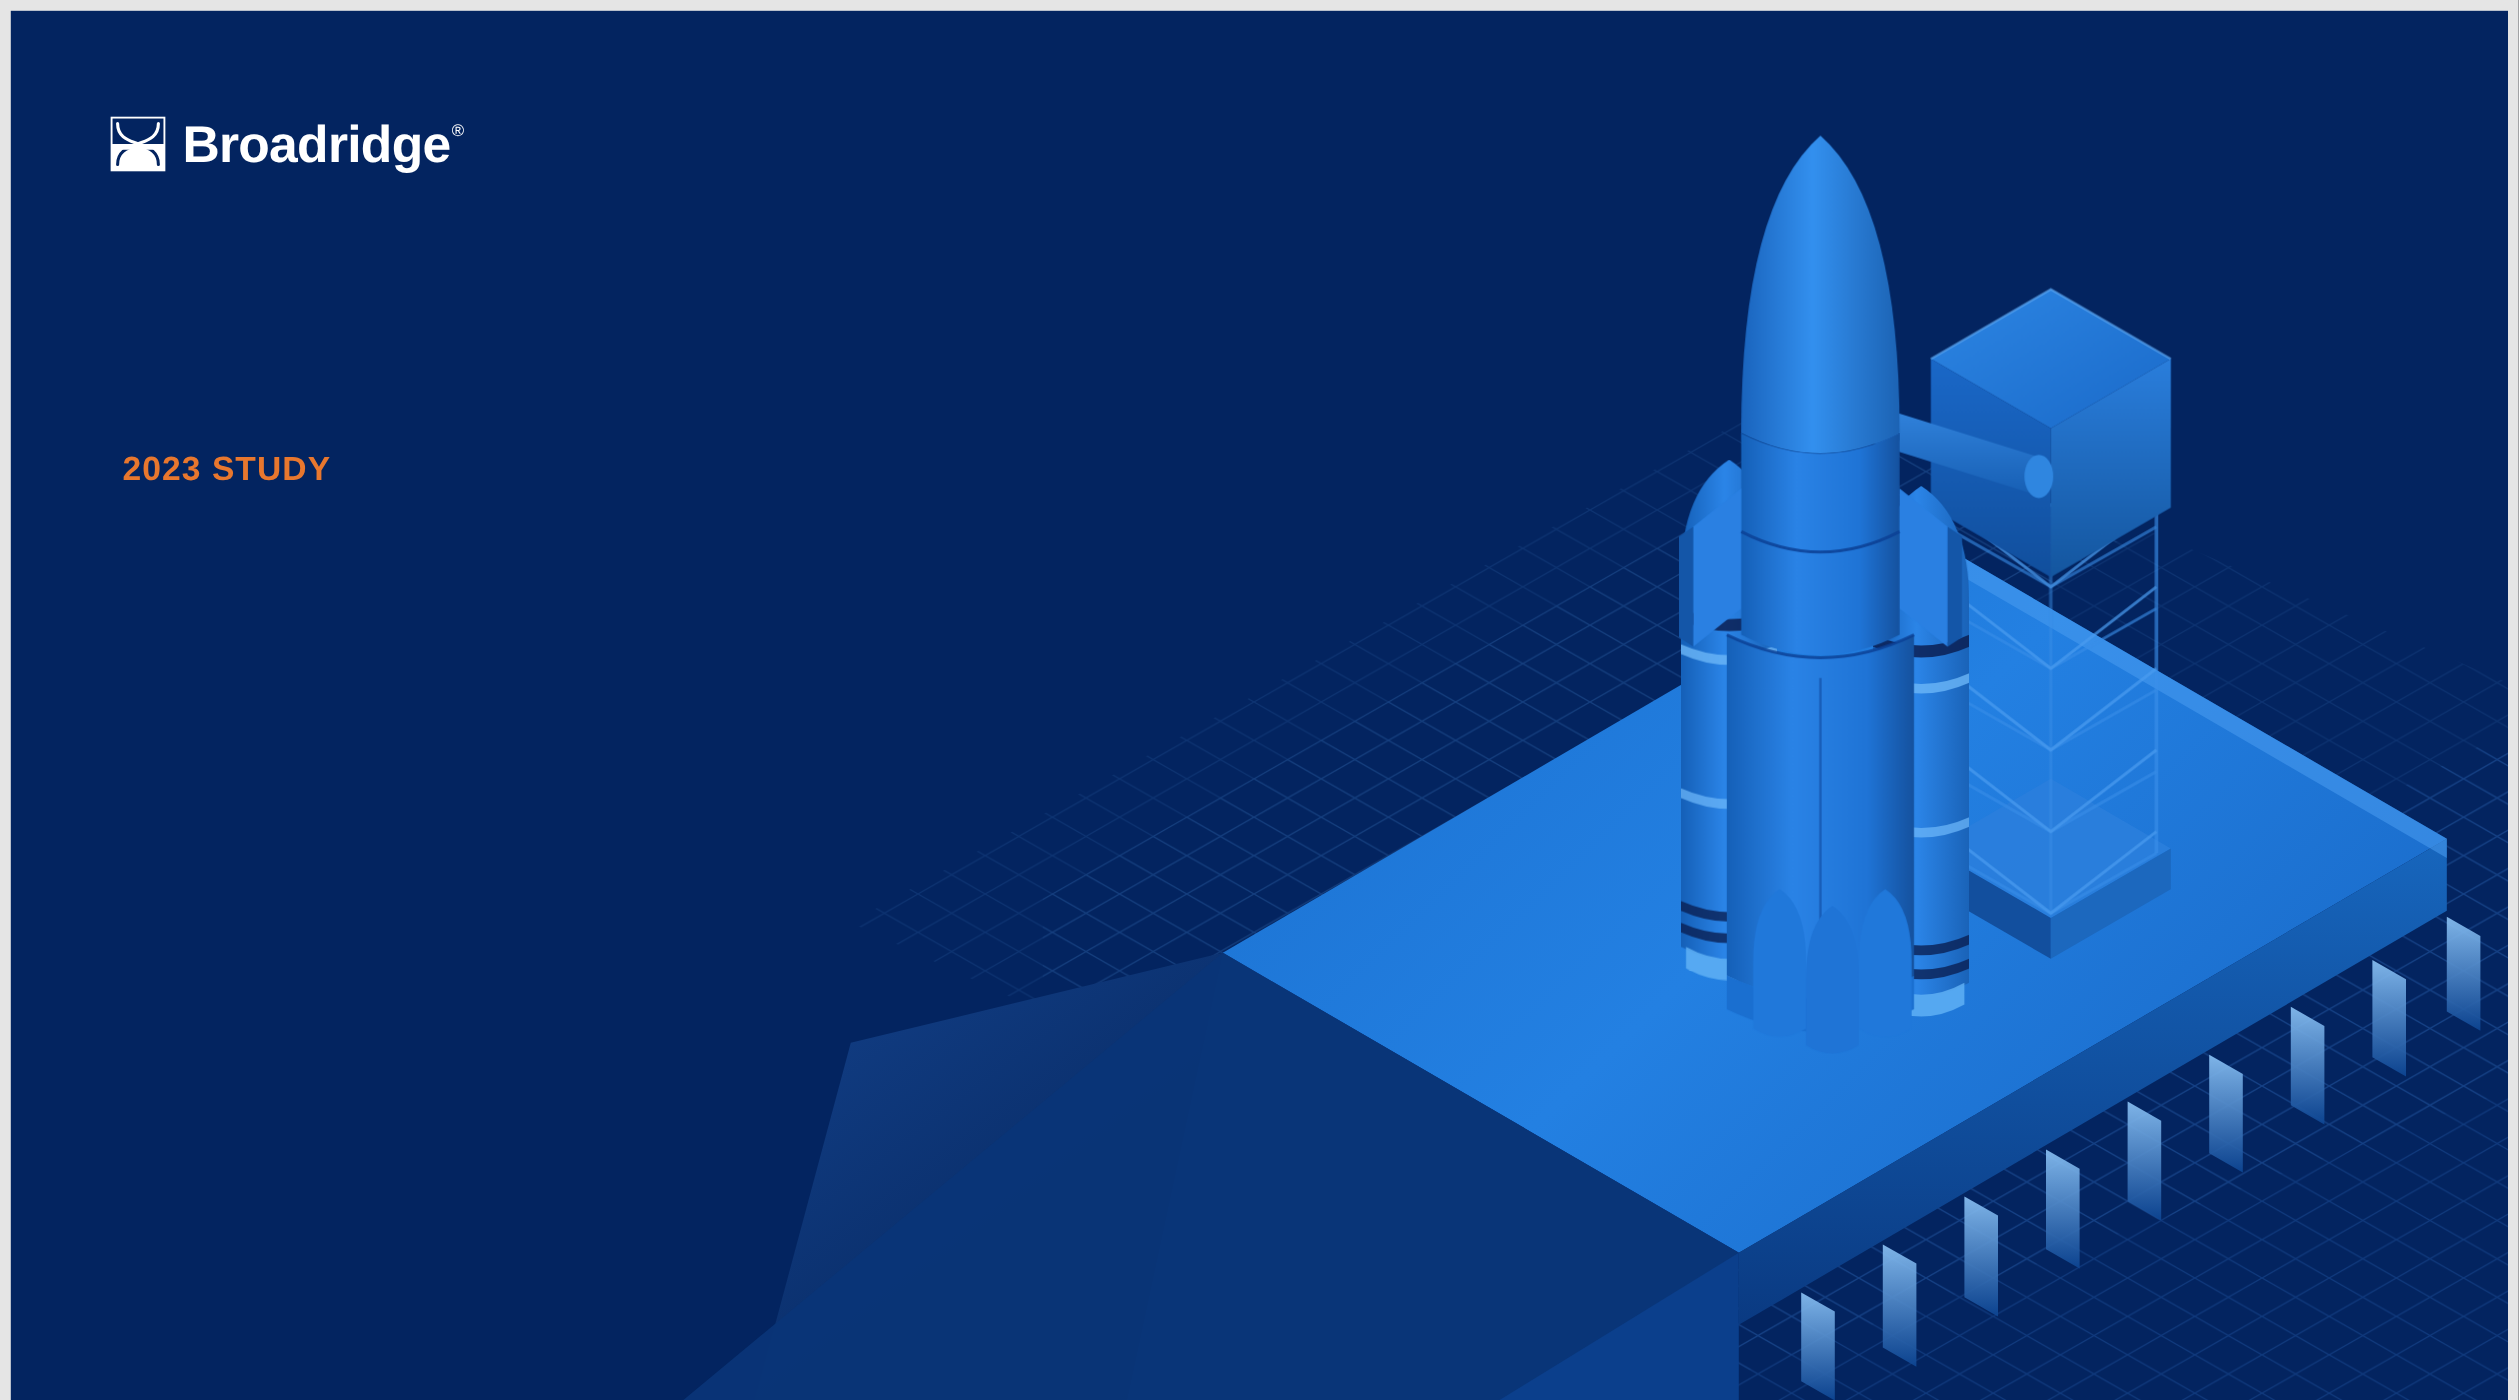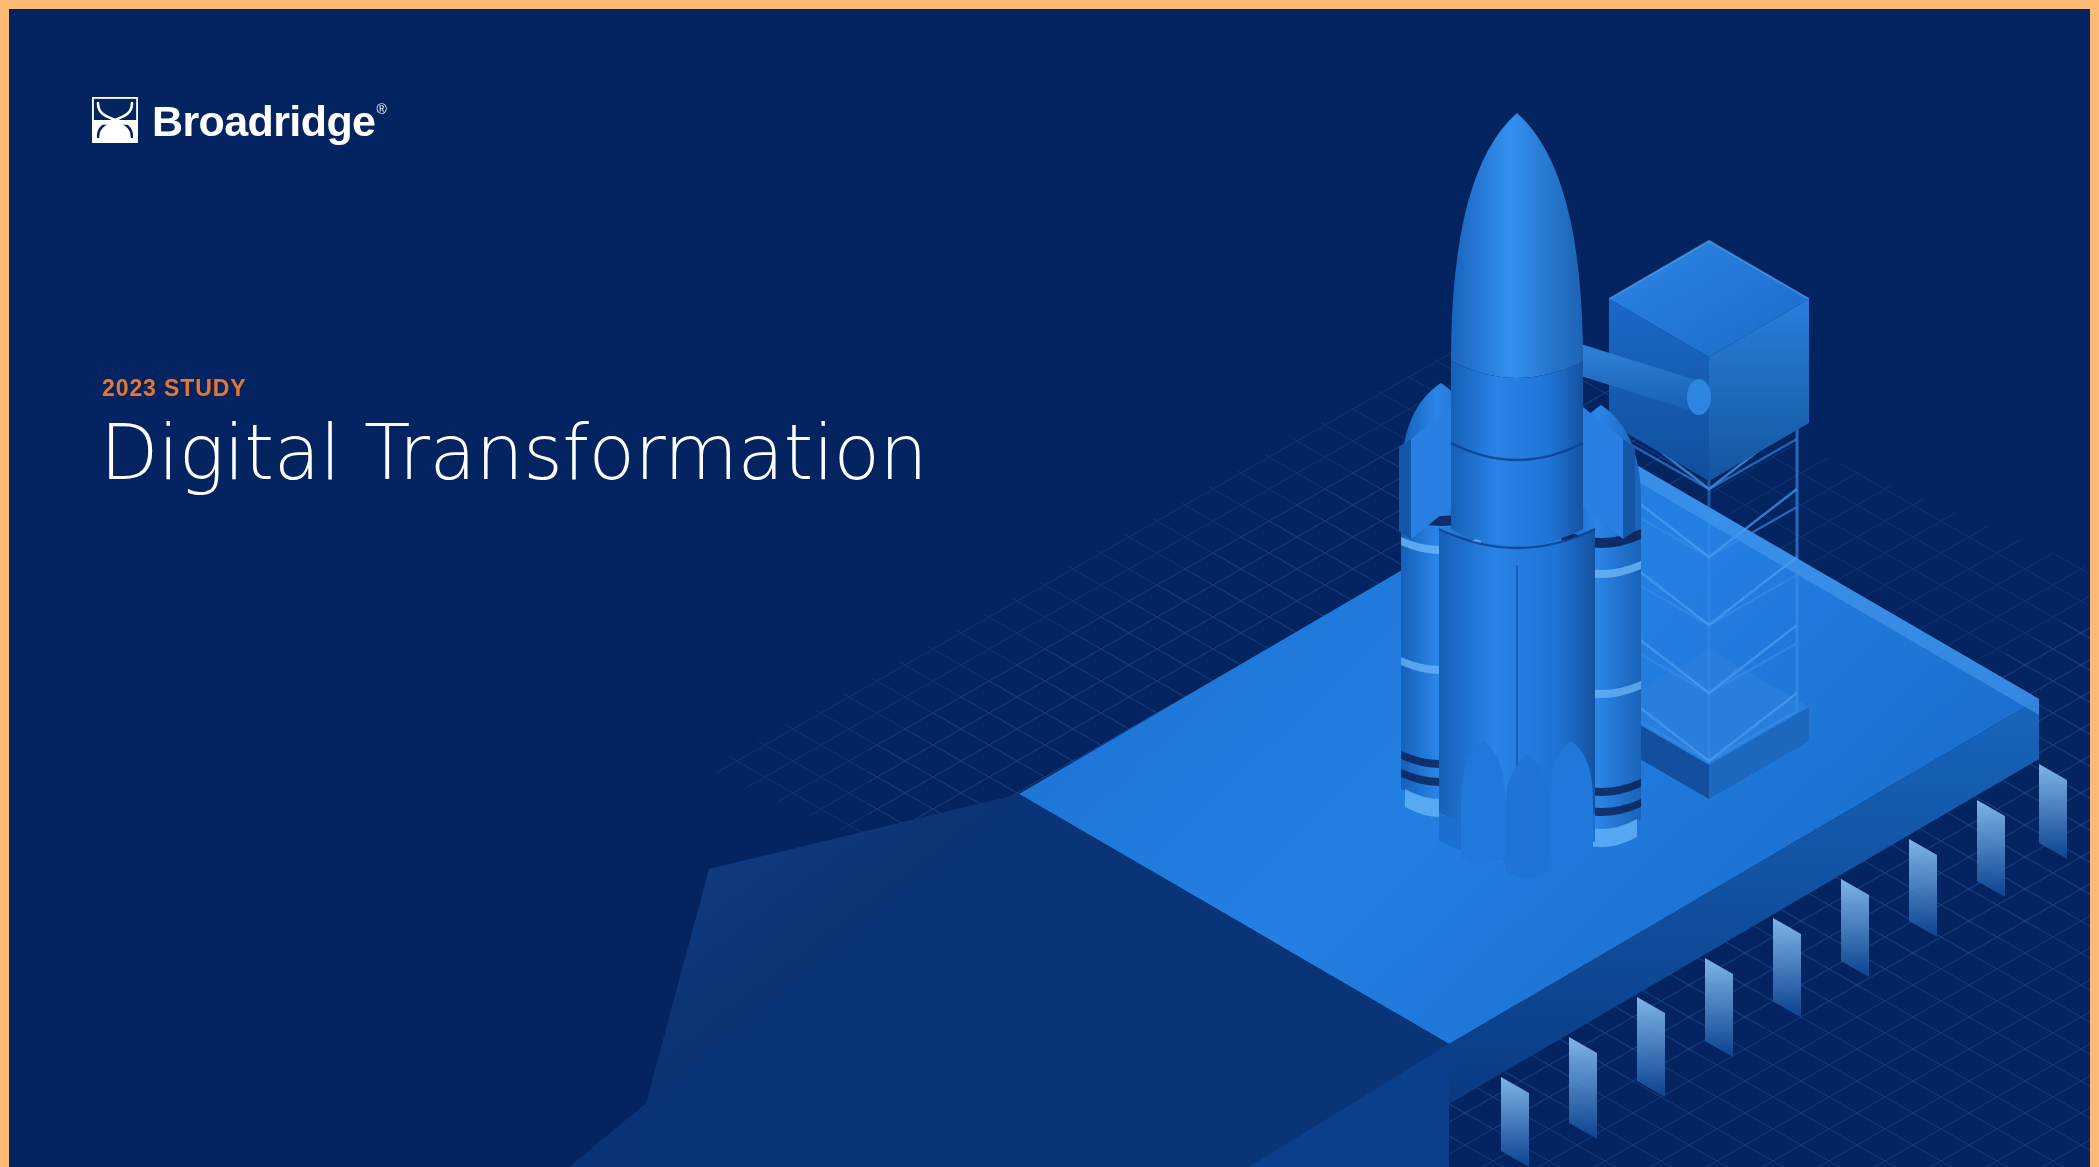--- a/index.html
+++ b/index.html
@@ -13,21 +13,21 @@
   }
   body {
     font-family: "Liberation Sans", sans-serif;
   }
 
   
   #slide-frame {
     position: relative;
     width: 2099px;
     height: 1167px;
-    background: #fdba74;
+    background: #e5e5e5;
     box-sizing: border-box;
   }
 
   
   #slide-canvas {
     position: absolute;
     left: 9px;
     top: 9px;
     width: 2081px;
     height: 1158px;
@@ -66,21 +66,21 @@
     position: relative;
     top: -6px;
     left: 1px;
   }
 
   
   #eyebrow {
     position: absolute;
     left: 93px;
     top: 366px;
-    font-size: 23px;
+    font-size: 28px;
     font-weight: bold;
     color: #e8772e;
     letter-spacing: 0.9px;
     white-space: nowrap;
   }
 
   
   #headline {
     position: absolute;
     left: 91px;
@@ -331,17 +331,16 @@
           </g>
           <rect x="0.8" y="0.8" width="44.4" height="44.4" fill="none" stroke="#ffffff" stroke-width="1.6"></rect>
         </svg>
       </span>
       <span id="logo-wordmark"><span>Broadridge</span><span class="reg">®</span></span>
     </div>
 
     <div id="eyebrow">2023 STUDY</div>
 
     <div id="headline">
-      <span class="hl-line">Digital Transformation</span>
     </div>
 
   </div>
 </div>
 
 </body></html>

